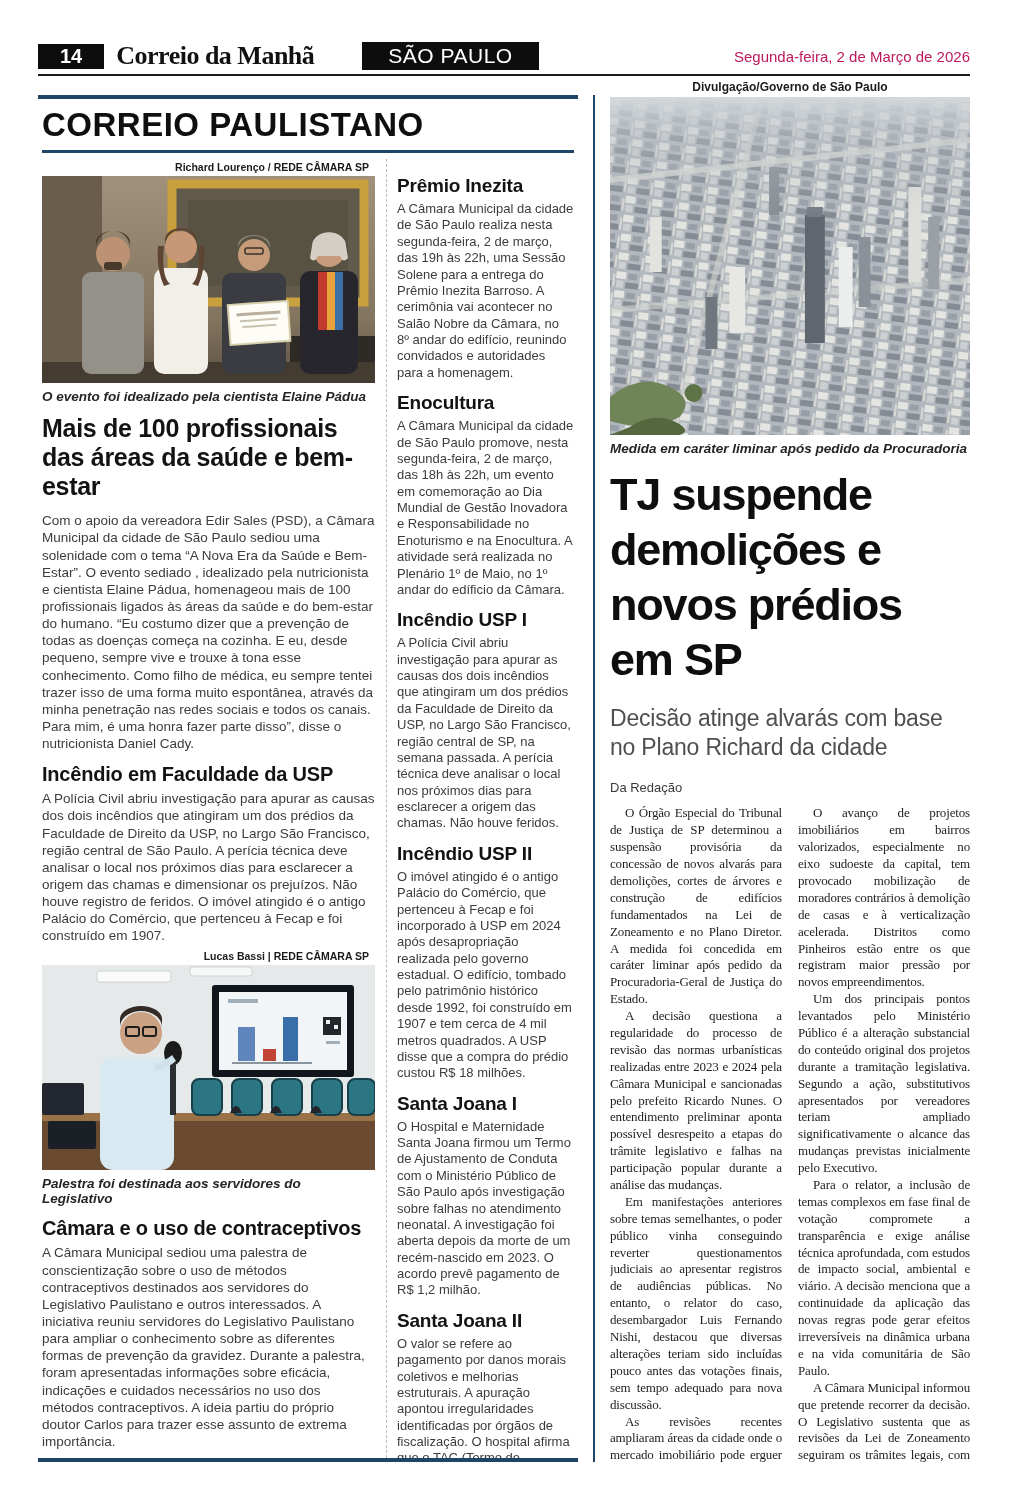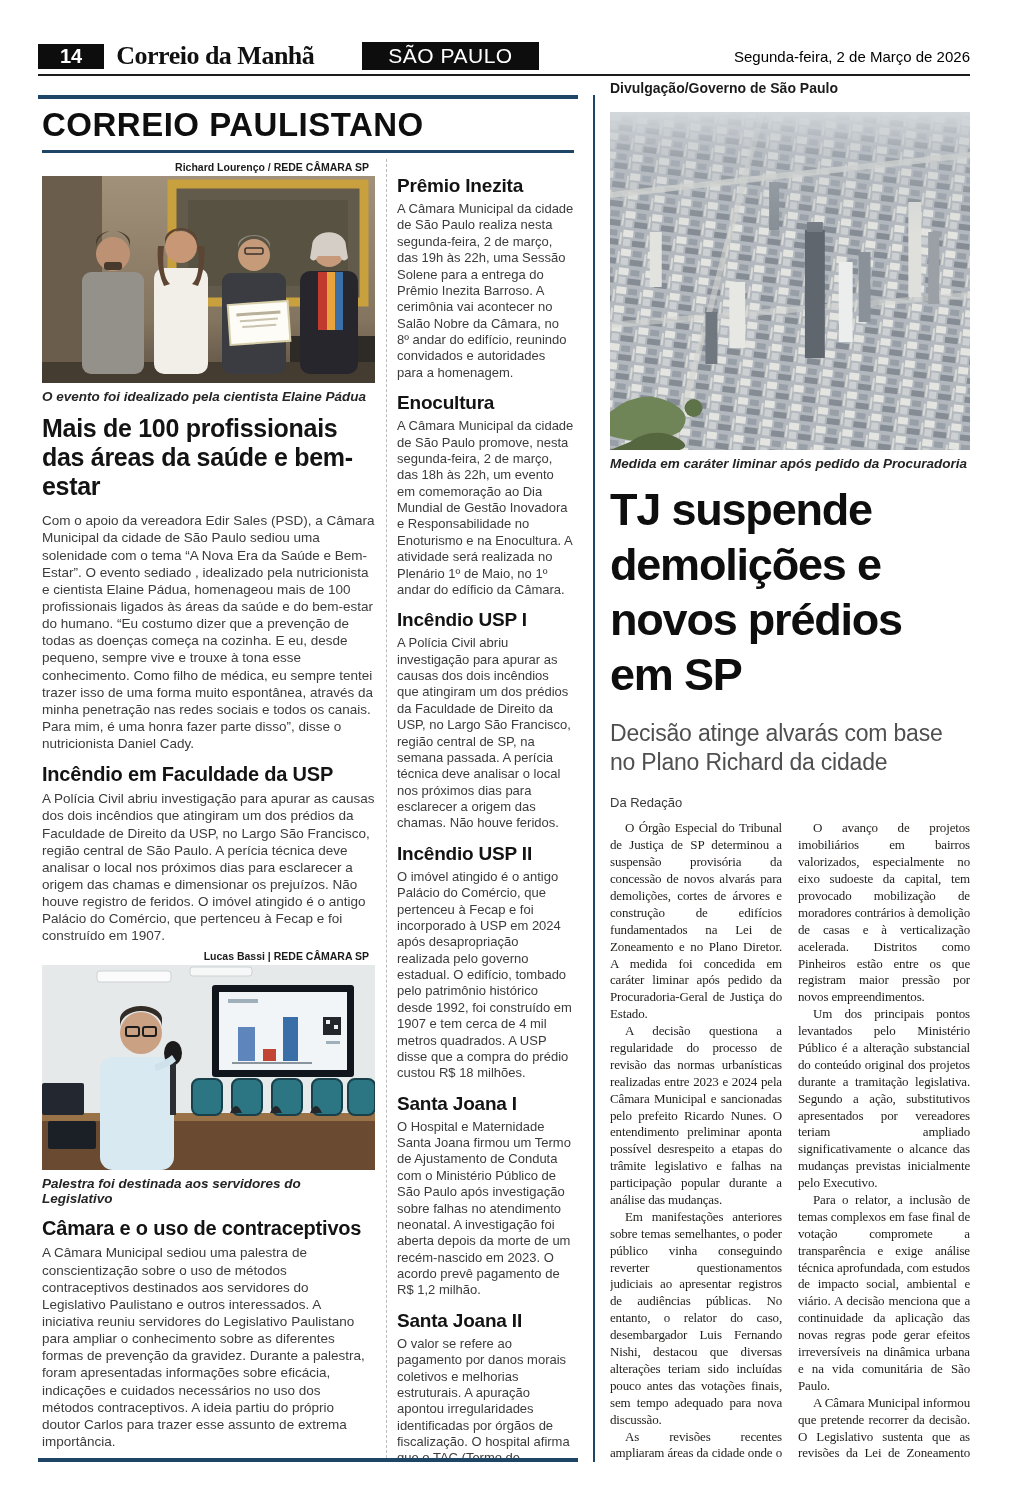--- a/index.html
+++ b/index.html
@@ -6,21 +6,21 @@
   .page{
     position:relative;width:1010px;height:1488px;background:#ffffff;
     margin:0 auto;font-family:"Liberation Sans",sans-serif;color:#222;
     overflow:hidden;
   }
   
   .hdr{position:absolute;top:40px;left:38px;right:40px;height:32px;display:flex;align-items:center;}
   .pageno{background:#0d0d0d;color:#fff;font-weight:bold;font-size:20px;padding:2px 22px 3px;line-height:1;}
   .masthead{font-family:"Liberation Serif",serif;font-weight:bold;font-size:26px;letter-spacing:-0.5px;color:#111;margin-left:12px;white-space:nowrap;}
   .secbox{background:#0d0d0d;color:#fff;font-weight:normal;font-size:21px;letter-spacing:0.5px;padding:3px 26px 4px;line-height:1;margin-left:48px;}
-  .hdr-date{margin-left:auto;font-size:15px;color:#000000;}
+  .hdr-date{margin-left:auto;font-size:15px;color:#be185d;}
   .hdr-rule{position:absolute;top:74px;left:38px;right:40px;height:2px;background:#1c1c1c;}
 
   
   .main{position:absolute;top:80px;left:38px;right:40px;bottom:26px;display:flex;}
 
   
   .pbox{width:540px;margin-top:15px;border-top:4px solid #1e4566;border-bottom:4px solid #1e4566;
         display:flex;flex-direction:column;overflow:hidden;}
   .pbox-title{font-size:33px;font-weight:800;letter-spacing:0.5px;color:#0f0f0f;margin:7px 4px 6px;}
   .pbox-title-rule{height:3px;background:#1e4566;margin:0 4px 6px;}
@@ -38,21 +38,21 @@
 
   .brief-h{font-size:19px;font-weight:bold;color:#131313;margin:11px 0 4px;letter-spacing:-0.2px;}
   .brief-h.first{margin-top:16px;}
   .brief-p{font-size:13px;line-height:1.26;color:#3c3c3c;margin:0;}
 
   
   .vrule{width:2px;background:#1e4566;margin:15px 15px 0 15px;flex:none;}
 
   
   .story{flex:1;display:flex;flex-direction:column;overflow:hidden;}
-  .story-credit{font-size:14px;font-weight:bold;color:#1b1b1b;text-align:left;margin:0 0 16px;}
+  .story-credit{font-size:12px;font-weight:bold;color:#1b1b1b;text-align:center;margin:0 0 3px;}
   .cityphoto{width:100%;display:block;}
   .story-caption{font-style:italic;font-weight:600;font-size:13.5px;color:#252525;margin:6px 0 12px;}
   .story-hl{font-size:45px;font-weight:800;color:#0e0e0e;line-height:1.22;letter-spacing:-1.2px;margin:0 0 16px;}
   .story-sub{font-size:23px;color:#4f4f4f;line-height:1.28;letter-spacing:-0.2px;margin:0 0 18px;}
   .byline{font-size:13px;color:#3a3a3a;margin:0 0 10px;}
   .story-body{flex:1;column-count:2;column-gap:16px;overflow:hidden;}
   .story-body p{
     font-family:"Liberation Serif",serif;font-size:13px;line-height:1.3;color:#201d1b;
     text-align:justify;margin:0;text-indent:15px;letter-spacing:-0.15px;
   }

